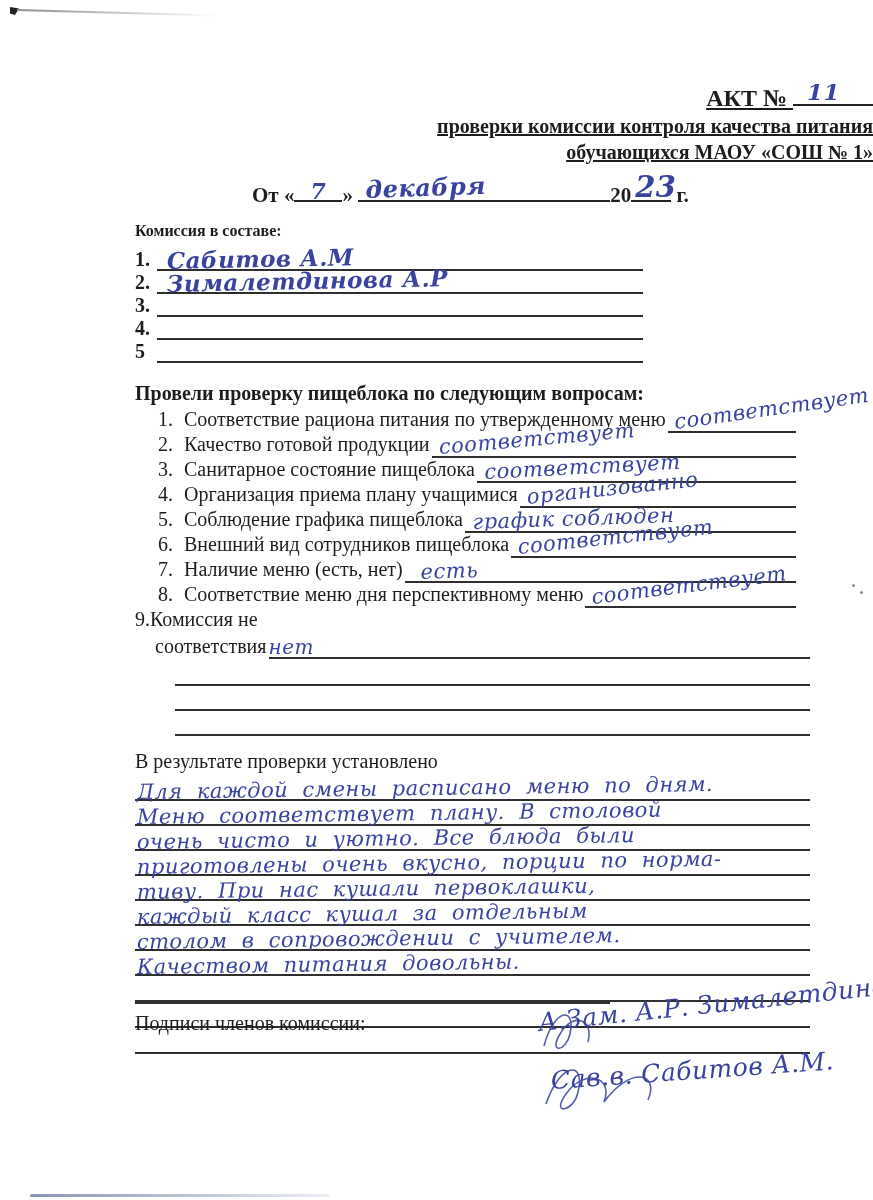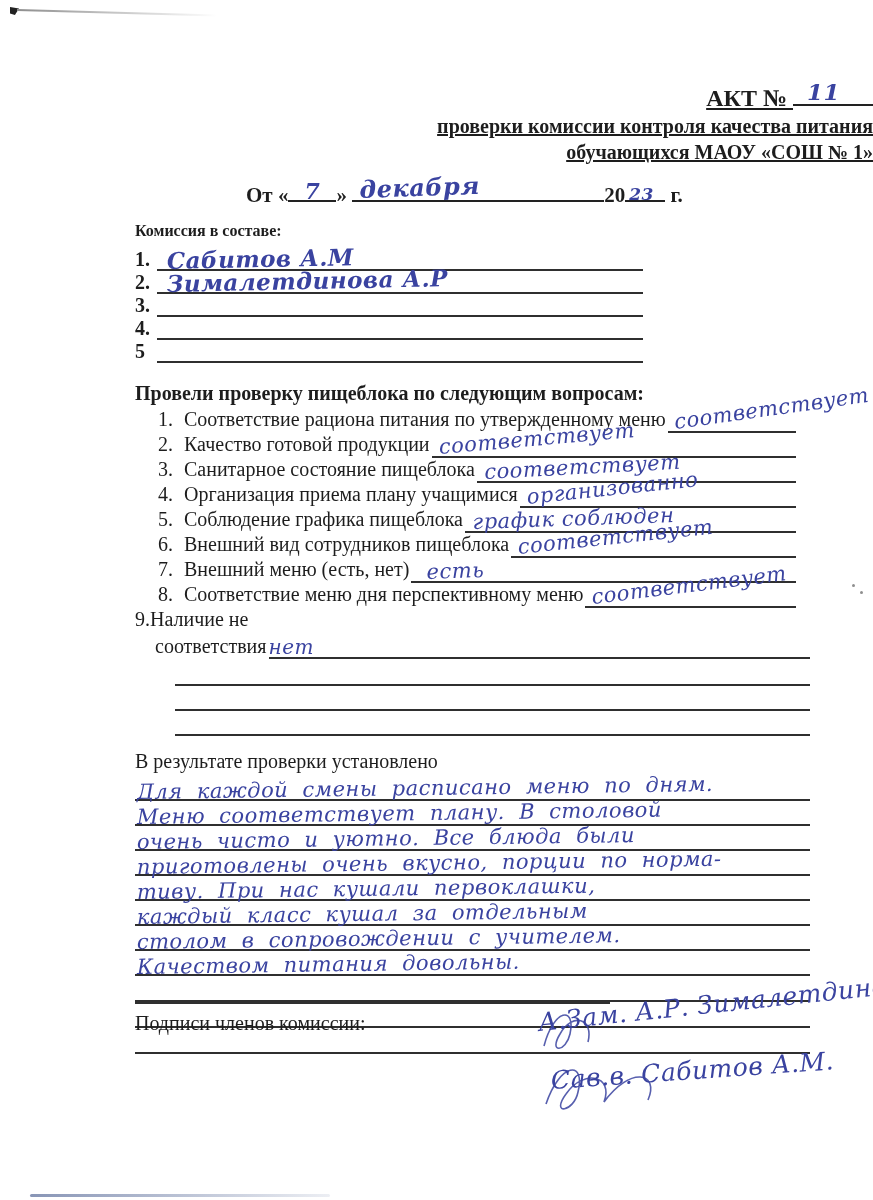--- a/index.html
+++ b/index.html
@@ -3,21 +3,21 @@
 <meta charset="utf-8">
 <style>
   html,body{margin:0;padding:0;background:#fff;}
   .page{position:relative;width:873px;height:1200px;background:#fff;overflow:hidden;
         font-family:"Liberation Serif",serif;color:#1d1d1d;}
   .title-block{position:absolute;top:80px;left:0;width:873px;text-align:right;text-decoration:underline;}
   .title-l1{font-size:24px;font-weight:bold;line-height:30px;}
   .title-l2{font-size:20px;font-weight:bold;line-height:26px;}
   .num-slot{display:inline-block;width:80px;border-bottom:2px solid #222;vertical-align:baseline;position:relative;height:24px;}
   .num-slot .hw{position:absolute;left:14px;bottom:-3px;}
-  .date-line{position:absolute;top:178px;left:246px;font-size:21px;font-weight:bold;white-space:nowrap;}
+  .date-line{position:absolute;top:178px;left:252px;font-size:21px;font-weight:bold;white-space:nowrap;}
   .date-slot{display:inline-block;border-bottom:2px solid #222;position:relative;height:22px;vertical-align:baseline;}
   .slot-day{width:48px;} .slot-month{width:252px;} .slot-year{width:40px;}
   .date-slot .hw{position:absolute;bottom:-4px;left:8px;white-space:nowrap;}
   
   .hw{font-family:"DejaVu Serif",serif;font-style:italic;color:#3a43a0;
       letter-spacing:.5px;white-space:nowrap;}
   
   .commission{position:absolute;left:135px;top:222px;width:508px;}
   .sec-head{font-size:16px;font-weight:bold;height:26px;}
   .c-row{display:flex;height:23px;font-size:20px;font-weight:bold;}
@@ -72,21 +72,21 @@
     <div class="title-l1">
       <span>АКТ №</span>
       <span class="num-slot"><span class="hw" style="font-size:23px;">11</span></span>
     </div>
     <div class="title-l2">проверки комиссии контроля качества питания</div>
     <div class="title-l2">обучающихся МАОУ «СОШ № 1»</div>
   </div>
 
   <div class="date-line">
     <span>От «</span><span class="date-slot slot-day"><span class="hw" style="font-size:22px;left:16px;">7</span></span><span>»</span>
-    <span class="date-slot slot-month"><span class="hw" style="font-size:24px;transform:rotate(-2deg);transform-origin:left bottom;">декабря</span></span><span>20</span><span class="date-slot slot-year"><span class="hw" style="font-size:17px;left:4px;">23</span></span>
+    <span class="date-slot slot-month"><span class="hw" style="font-size:24px;transform:rotate(-2deg);transform-origin:left bottom;">декабря</span></span><span>20</span><span class="date-slot slot-year"><span class="hw" style="font-size:29px;left:4px;">23</span></span>
     <span>г.</span>
   </div>
 
   <div class="commission">
     <div class="sec-head">Комиссия в составе:</div>
     <div class="c-row">
       <span class="c-num">1.</span>
       <span class="fill">
           <span class="hw">Сабитов А.М</span>
         </span>
@@ -157,36 +157,36 @@
     </div>
     <div class="q-row">
       <span class="q-num">6.</span>
       <span class="q-label">Внешний вид сотрудников пищеблока</span>
       <span class="fill">
           <span class="hw" style="transform:rotate(-6deg);">соответствует</span>
         </span>
     </div>
     <div class="q-row">
       <span class="q-num">7.</span>
-      <span class="q-label">Внешний меню (есть, нет)</span>
+      <span class="q-label">Наличие меню (есть, нет)</span>
       <span class="fill">
           <span class="hw" style="transform:rotate(-2deg);left:16px;">есть</span>
         </span>
     </div>
     <div class="q-row">
       <span class="q-num">8.</span>
       <span class="q-label">Соответствие меню дня перспективному меню</span>
       <span class="fill">
           <span class="hw" style="transform:rotate(-7deg);">соответствует</span>
         </span>
     </div>
 
     <div class="q9a">
       <span class="q-num">9.</span>
-      <span class="q-label">Наличие не</span>
+      <span class="q-label">Комиссия не</span>
     </div>
     <div class="q9b">
       <span class="q-label">соответствия</span>
       <span class="fill"><span class="hw">нет</span></span>
     </div>
 
     <div class="sp2"></div>
     <div class="blank-row"></div>
     <div class="blank-row"></div>
     <div class="blank-row"></div>

